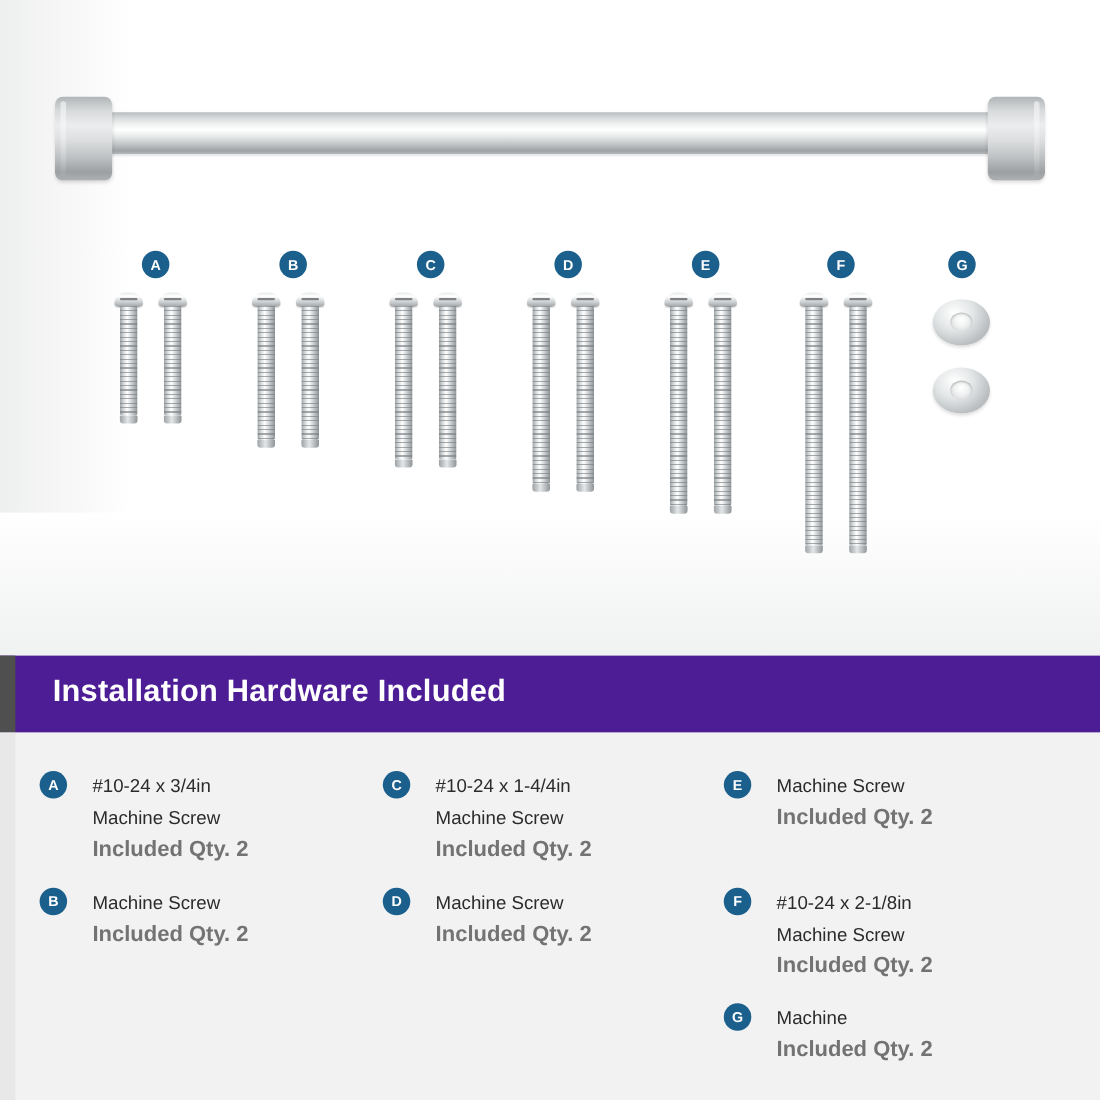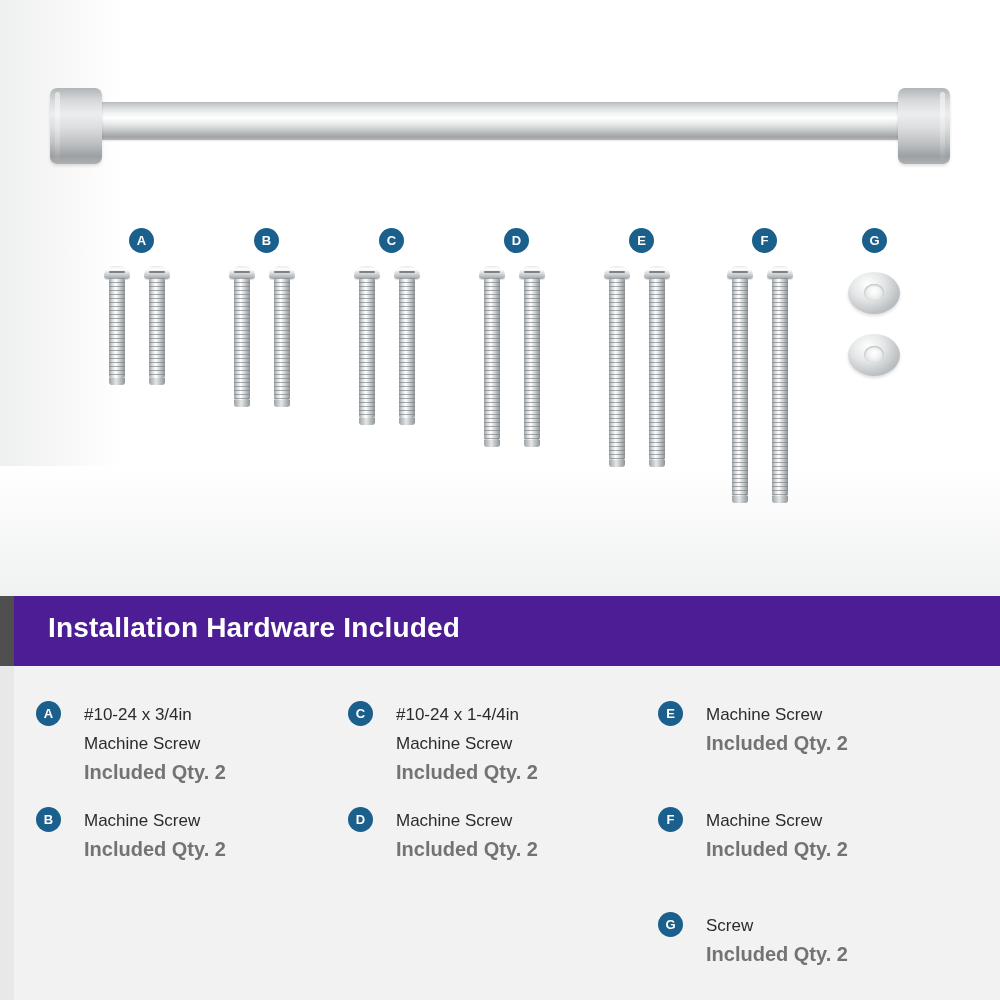--- a/index.html
+++ b/index.html
@@ -422,27 +422,28 @@
       <div class="legend-badge">E</div>
       <div class="legend-lines">
         <div class="l2">Machine Screw</div>
         <div class="qty">Included Qty. 2</div>
       </div>
     </div>
 
     <div class="legend-item" style="left:658px; top:140px;">
       <div class="legend-badge">F</div>
       <div class="legend-lines">
+        <div class="l1">#10-24 x 2-1/8in</div>
         <div class="l2">Machine Screw</div>
         <div class="qty">Included Qty. 2</div>
       </div>
     </div>
 
     <div class="legend-item" style="left:658px; top:245px;">
       <div class="legend-badge">G</div>
       <div class="legend-lines">
-        <div class="l1">Screw</div>
+        <div class="l1">Machine</div>
         <div class="qty">Included Qty. 2</div>
       </div>
     </div>
   </div>
 
 </div>
 
 </body></html>

